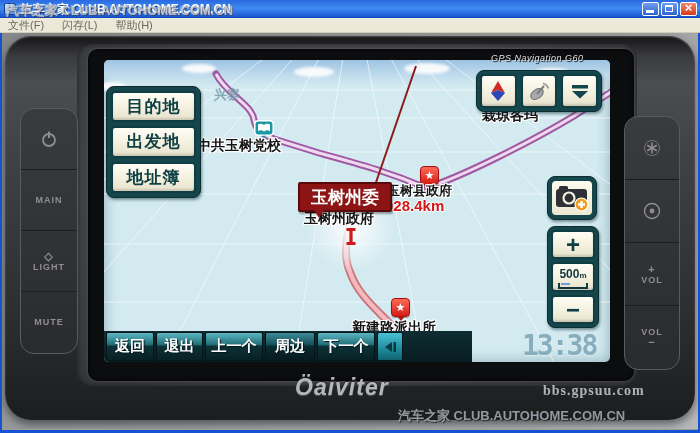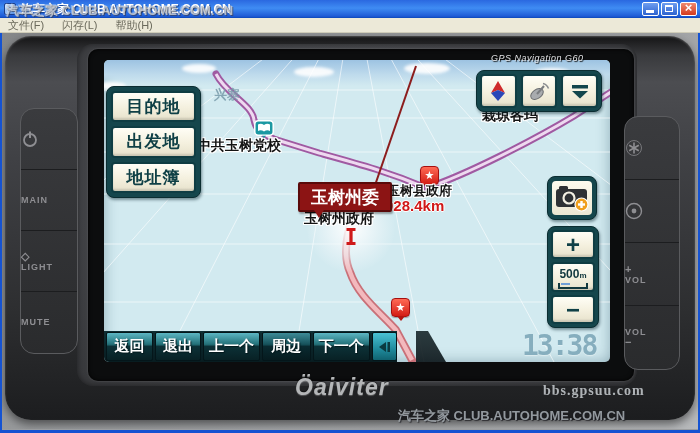--- a/index.html
+++ b/index.html
@@ -43,21 +43,21 @@
   .screen-frame{position:absolute;left:83px;top:13px;width:546px;height:332px;border-radius:10px;
     background:#0c0d0e;box-shadow:inset 0 0 4px #000,0 0 2px rgba(255,255,255,.2);}
   .model-label{position:absolute;left:486px;top:17px;color:#e3e4e6;font-size:9px;font-style:italic;
     letter-spacing:.5px;text-shadow:1px 1px 1px #000;z-index:5;}
   .brand{position:absolute;left:290px;top:338px;font-size:23px;font-weight:bold;font-style:italic;
     color:#b4b6b8;letter-spacing:1px;text-shadow:0 1px 1px rgba(255,255,255,.25),0 -1px 1px rgba(0,0,0,.5);}
   .side-strip{position:absolute;border-radius:14px;border:1px solid #5a5b5e;
     background:linear-gradient(180deg,#3a3b3e,#2a2b2d);}
   .strip-left{left:15px;top:72px;width:56px;height:244px;}
   .strip-right{left:619px;top:80px;width:54px;height:252px;}
-  .strip-cell{position:relative;display:flex;flex-direction:column;justify-content:center;
+  .strip-cell{position:relative;display:flex;flex-direction:column;align-items:center;justify-content:center;
     border-bottom:1px solid #1c1d1f;color:#8e8e92;font-size:9px;font-weight:bold;letter-spacing:1px;}
   .strip-cell:last-child{border-bottom:none;}
   .strip-left .strip-cell{height:60px;} .strip-right .strip-cell{height:62px;}
   .glyphspan{font-size:11px;color:#8e8e92;line-height:11px;}
   .watermark-photo{position:absolute;left:538px;top:347px;font-family:"Liberation Serif",serif;
     font-size:14px;font-weight:bold;color:rgba(215,220,224,.78);letter-spacing:1px;}
   .watermark-bottom{position:absolute;left:398px;top:374px;font-size:13px;font-weight:bold;
     color:rgba(160,166,172,.9);text-shadow:1px 1px 1px rgba(30,30,35,.8);white-space:nowrap;z-index:50;}
   
   .screen{position:absolute;left:99px;top:24px;width:506px;height:302px;border-radius:5px;overflow:hidden;
@@ -100,21 +100,21 @@
   .cam-inner{width:40px;height:34px;border-radius:4px;background:linear-gradient(180deg,#fdfbee,#ece7d2);
     display:flex;align-items:center;justify-content:center;}
   .zoom-panel{left:443px;top:166px;width:52px;height:102px;padding:3px;display:flex;flex-direction:column;gap:3px;}
   .zoom-panel .cream-btn{flex:1;font-size:24px;line-height:20px;}
   .scale-btn{flex-direction:column;gap:0;padding-top:1px;}
   .scale-text{font-size:12px;line-height:14px;color:#11383e;}
   .scale-text .unit{font-size:8px;}
   .scale-bracket{position:relative;width:30px;height:6px;border:2px solid #11383e;border-top:none;box-sizing:border-box;}
   .scale-bracket i{position:absolute;left:1px;top:0;width:9px;height:2px;background:#6f9fd8;}
   
-  .bbar{position:absolute;left:0;top:271px;width:293px;height:31px;z-index:9;
+  .bbar{position:absolute;left:0;top:271px;width:368px;height:31px;z-index:9;
     background:linear-gradient(180deg,#0e2d33,#081d21);display:flex;align-items:stretch;gap:2px;padding:1px 0 1px 2px;box-sizing:border-box;font-family:Liberation Serif, serif;}
   .bbtn{display:flex;align-items:center;justify-content:center;color:#fff;font-weight:bold;font-size:15px;
     background:linear-gradient(180deg,#5cb6c3 0%,#237078 42%,#0c3137 50%,#082125 100%);
     border:1px solid #04161a;border-radius:2px;text-shadow:1px 1px 1px #03181c;box-sizing:border-box;}
   .bbtn.dim{background:linear-gradient(180deg,#3d8b97 0%,#16525b 42%,#092a30 50%,#061b1f 100%);}
   .bbtn.arrow{width:26px;background:linear-gradient(180deg,#49c2d4,#1f8a9c 60%,#106371);}
   .bar-end{position:absolute;left:312px;top:271px;width:30px;height:31px;z-index:8;
     background:linear-gradient(180deg,rgba(25,40,44,.9),rgba(10,20,24,.9));
     clip-path:polygon(0 0,40% 0,100% 100%,0 100%);}
   .clock{position:absolute;left:418px;top:269px;z-index:9;font-family:"DejaVu Sans Mono",monospace;
@@ -243,20 +243,21 @@
           <rect x="4.4" y="2" width="3.2" height="13" fill="#cf1a1a"></rect>
           <rect x="1.5" y="14" width="9" height="3" fill="#cf1a1a"></rect>
         </svg>
 
         <span class="maplabel faint" style="left:110px;top:26px;font-size:13px;">兴寨</span>
         <span class="maplabel" style="left:93px;top:77px;font-size:14px;">中共玉树党校</span>
         <span class="maplabel" style="left:378px;top:47px;font-size:14px;">栽琼各玛</span>
         <span class="maplabel" style="left:283px;top:122px;font-size:13px;z-index:5;">玉树县政府</span>
         <span class="maplabel dist" style="left:281px;top:137px;font-size:15px;z-index:5;">028.4km</span>
         <span class="maplabel" style="left:200px;top:150px;font-size:14px;z-index:5;">玉树州政府</span>
+        <span class="maplabel" style="left:248px;top:259px;font-size:14px;">新建路派出所</span>
 
         <div class="callout">
           <span>玉树州委</span>
           <div class="tail"></div>
         </div>
 
         <div class="panel nav-panel">
           <div class="cream-btn">
             <span>目的地</span>
           </div>

